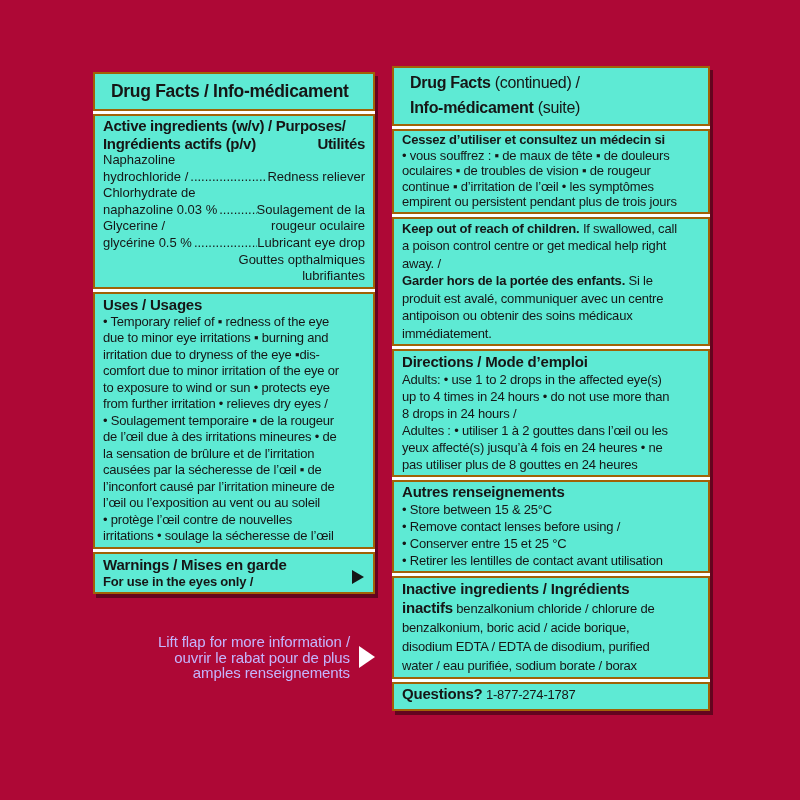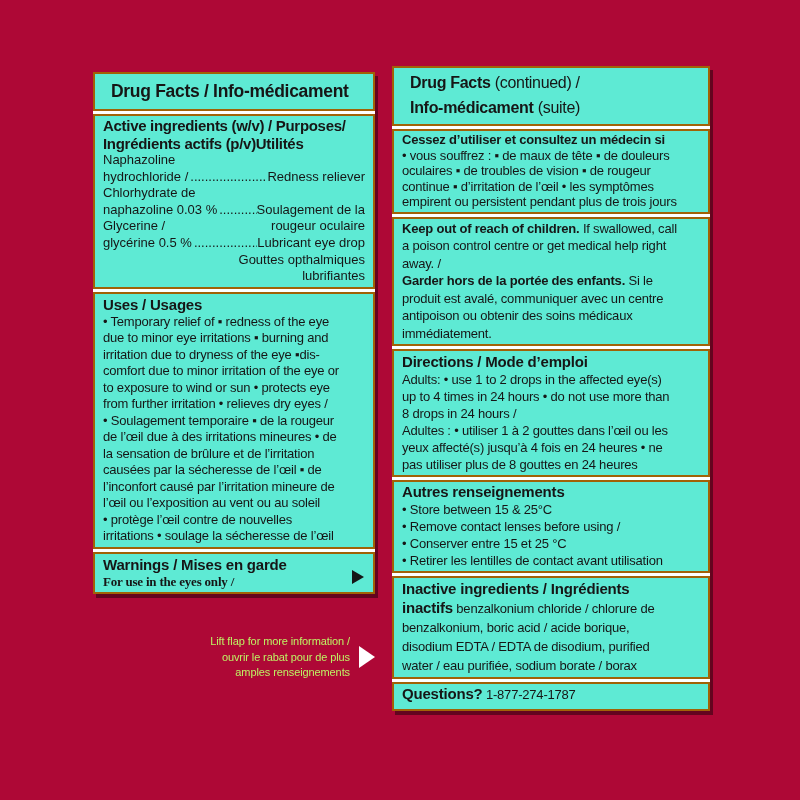--- a/index.html
+++ b/index.html
@@ -19,28 +19,28 @@
   .ln{white-space:nowrap;letter-spacing:-0.2px;}
   b{font-weight:bold;}
 
   
   .hdr-main{font-size:17.5px;font-weight:bold;letter-spacing:-0.3px;
             padding:5px 8px 5px;line-height:22px;white-space:nowrap;}
   .sec-title{font-size:15px;font-weight:bold;line-height:19px;
              letter-spacing:-0.2px;white-space:nowrap;}
   .act-title{font-size:15px;font-weight:bold;line-height:17.5px;
              letter-spacing:-0.3px;white-space:nowrap;}
-  .act-title2{display:flex;}
+  .act-title2{display:flex;justify-content:space-between;}
   .row{display:flex;align-items:baseline;font-size:13px;line-height:16.6px;}
   .row .rl{white-space:nowrap;}
   .row .rr{white-space:nowrap;}
   .leader{flex:1;min-width:0;overflow:hidden;white-space:nowrap;padding:0 2px;}
   .row-right{justify-content:flex-end;}
   .uses-body .ln{font-size:13px;line-height:16.5px;}
-  .warn-body .ln{font-size:13px;line-height:16.5px;font-weight:bold;font-family:Liberation Serif, serif;}
+  .warn-body .ln{font-size:13px;line-height:16.5px;font-weight:bold;}
   .tri-black{position:absolute;right:9px;bottom:8px;width:0;height:0;
              border-top:7px solid transparent;border-bottom:7px solid transparent;
              border-left:12px solid #161616;}
 
   
   .hdr-cont{font-size:16px;line-height:19.5px;padding:4px 8px 5px;
             letter-spacing:-0.3px;white-space:nowrap;}
   .stop .ln{font-size:13px;line-height:15.6px;}
   .stop .t{font-weight:bold;}
   .keep .ln{font-size:13px;line-height:17.5px;}
@@ -48,21 +48,21 @@
   .other .ln{font-size:13px;line-height:17px;}
   .other .t{font-size:15px;font-weight:bold;line-height:17.5px;}
   .inact .ln{font-size:13px;line-height:19px;}
   .inact .big{font-size:15px;font-weight:bold;}
   .quest{font-size:13px;line-height:18px;padding:1px 8px 5px;}
   .quest .big{font-size:15px;font-weight:bold;}
 
   
   .lift{position:absolute;left:93px;top:634px;width:282px;display:flex;
         align-items:center;justify-content:flex-end;gap:9px;}
-  .lift-text{color:#bef264;text-align:right;font-size:11px;line-height:15.5px;
+  .lift-text{color:#c4b5fd;text-align:right;font-size:15px;line-height:15.5px;
              letter-spacing:-0.1px;}
   .tri-white{width:0;height:0;border-top:11px solid transparent;
              border-bottom:11px solid transparent;border-left:16px solid #fff;}
 </style>
 </head>
 <body>
 
 <div class="stage">
 
   <div class="panel panel-left">

